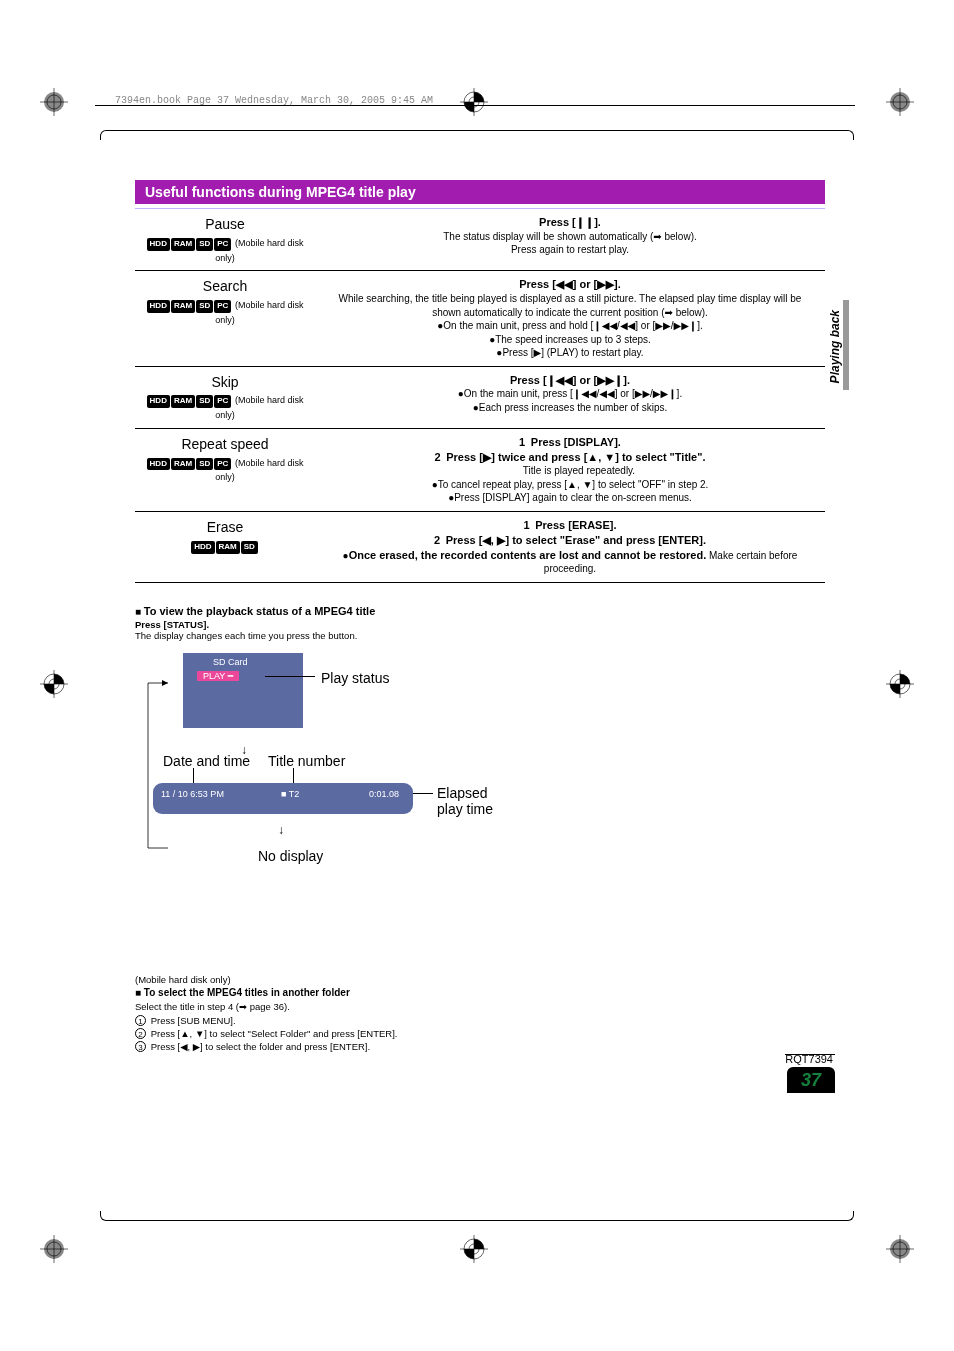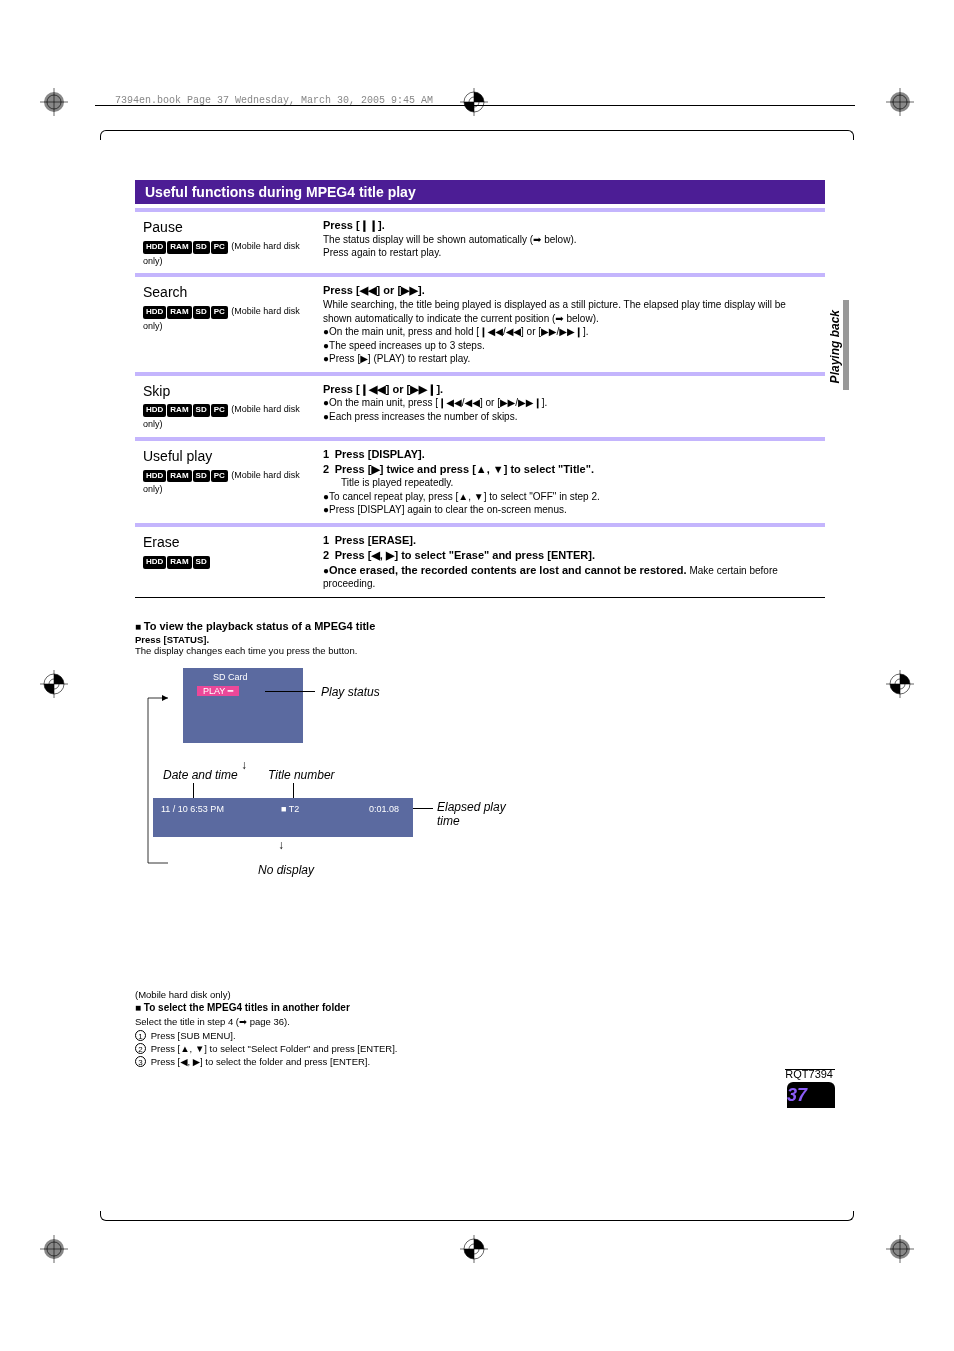--- a/index.html
+++ b/index.html
@@ -16,57 +16,57 @@
   .reg-ml { top: 670px; left: 40px; }
   .reg-mr { top: 670px; right: 40px; }
   .reg-mb { bottom: 88px; left: 460px; }
   .reg-mt { top: 88px; left: 460px; }
 
   .content { position: absolute; left: 135px; top: 180px; width: 690px; }
 
   .header-line { font-family: "Courier New", monospace; font-size: 10px; color: #888; position: absolute; top: -85px; left: -20px; }
   .header-rule { position: absolute; top: -75px; left: -40px; width: 760px; border-top: 1px solid #000; }
 
-  .section-header { background: #4c1d95; color: #fff; font-size: 14px; font-weight: bold; padding: 4px 10px; margin-bottom: 4px; }
+  .section-header { background: #a21caf; color: #fff; font-size: 14px; font-weight: bold; padding: 4px 10px; margin-bottom: 4px; }
 
   table.func { width: 100%; border-collapse: collapse; }
-  table.func td { border-top: 4px solid #c4b5fd; border-bottom: 1px solid #000; padding: 6px 8px; vertical-align: top; font-size: 10px; line-height: 1.35; }
+  table.func td { border-top: 1px solid #c4b5fd; border-bottom: 1px solid #000; padding: 6px 8px; vertical-align: top; font-size: 10px; line-height: 1.35; text-align: center; }
   table.func td.left { width: 180px; }
   table.func td.left .title { font-size: 14px; font-weight: normal; color: #000; }
   table.func td.left .tags { margin-top: 2px; }
   table.func td.left .tag { display: inline-block; background: #000; color: #fff; font-size: 8px; font-weight: bold; padding: 1px 3px; margin-right: 1px; border-radius: 2px; }
   table.func td.left .sub { font-size: 9px; }
   table.func td.right b { font-size: 11px; }
   table.func td.right .step-num { font-weight: bold; font-size: 11px; }
 
   .subsection { margin-top: 22px; font-size: 10px; }
   .subsection .heading { font-weight: bold; font-size: 11px; margin-bottom: 2px; }
   .subsection .heading::before { content: "■ "; font-size: 10px; }
   .subsection p { font-size: 9.5px; }
 
   .diagram { margin-top: 12px; position: relative; height: 230px; width: 380px; margin-left: 18px; }
   .box1 { position: absolute; top: 0; left: 30px; width: 120px; height: 75px; background: #5b6aa0; color: #fff; font-size: 9px; }
   .box1 .sd { position: absolute; top: 4px; left: 30px; }
   .box1 .playbar { position: absolute; top: 18px; left: 14px; background: #ec4899; padding: 0 6px; font-size: 9px; }
-  .box2 { position: absolute; top: 130px; left: 0; width: 260px; height: 39px; background: #5b6aa0; color: #fff; font-size: 9px; line-height: 22px; }
+  .box2 { position: absolute; top: 130px; left: 0; width: 260px; height: 31px; background: #5b6aa0; color: #fff; font-size: 9px; line-height: 22px; border-radius: 9px; }
   .box2 span { padding: 0 8px; }
-  .label { position: absolute; font-size: 12px; font-style: italic; }
+  .label { position: absolute; font-size: 14px; }
   .arrow-small { position: absolute; font-size: 12px; }
   .dash { position: absolute; border-top: 1px solid #000; }
   .vline { position: absolute; border-left: 1px solid #000; }
 
   .subsection2 { margin-top: 90px; font-size: 9.5px; line-height: 1.4; }
   .subsection2 .heading { font-weight: bold; font-size: 10px; }
   .subsection2 .heading::before { content: "■ "; font-size: 10px; }
   .subsection2 .circled { display: inline-block; width: 11px; height: 11px; border: 1px solid #000; border-radius: 50%; font-size: 8px; text-align: center; line-height: 11px; margin-right: 2px; }
 
   .side-tab { position: absolute; right: -17px; top: 130px; writing-mode: vertical-rl; transform: rotate(180deg); font-style: italic; font-weight: bold; font-size: 12px; }
   .side-gray { position: absolute; right: -24px; top: 120px; width: 6px; height: 90px; background: #999; }
 
-  .page-badge { position: absolute; bottom: -40px; right: -10px; background: #000; color: #8b5cf6; font-style: italic; font-weight: bold; font-size: 18px; width: 48px; height: 26px; line-height: 26px; border-radius: 6px 6px 0 0; }
+  .page-badge { position: absolute; bottom: -40px; right: -10px; background: #000; color: #15803d; font-style: italic; font-weight: bold; font-size: 18px; width: 48px; height: 26px; text-align: center; line-height: 26px; border-radius: 6px 6px 0 0; }
   .rqt { position: absolute; bottom: -12px; right: -8px; font-size: 11px; }
   .rqt-line { position: absolute; bottom: -2px; right: -10px; width: 50px; border-top: 1px solid #000; }
 
   .top-frame { position: absolute; left: 100px; right: 100px; top: 130px; border: 1px solid #000; border-bottom: none; height: 10px; border-top-left-radius: 6px; border-top-right-radius: 6px; }
   .bottom-frame { position: absolute; left: 100px; right: 100px; bottom: 130px; border: 1px solid #000; border-top: none; height: 10px; border-bottom-left-radius: 6px; border-bottom-right-radius: 6px; }
 </style>
 </head>
 <body>
 
 <div class="reg-mark reg-tl"><svg viewBox="0 0 28 28">
@@ -154,21 +154,21 @@
         </tr>
         <tr>
           <td class="left">
             <div class="title">Skip</div>
     <div class="tags"><span class="tag">HDD</span><span class="tag">RAM</span><span class="tag">SD</span><span class="tag">PC</span><span class="sub"> (Mobile hard disk only)</span></div>
     </td>
           <td class="right"><b>Press [❙◀◀] or [▶▶❙].</b><br><div>●On the main unit, press [❙◀◀/◀◀] or [▶▶/▶▶❙].</div><div>●Each press increases the number of skips.</div></td>
         </tr>
         <tr>
           <td class="left">
-            <div class="title">Useful play</div>
+            <div class="title">Repeat speed</div>
     <div class="tags"><span class="tag">HDD</span><span class="tag">RAM</span><span class="tag">SD</span><span class="tag">PC</span><span class="sub"> (Mobile hard disk only)</span></div>
     </td>
           <td class="right">
             <div><span class="step-num">1</span>&nbsp;&nbsp;<b>Press [DISPLAY].</b></div>
             <div><span class="step-num">2</span>&nbsp;&nbsp;<b>Press [▶] twice and press [▲, ▼] to select "Title".</b><br><span style="padding-left:18px;">Title is played repeatedly.</span></div>
             <div>●To cancel repeat play, press [▲, ▼] to select "OFF" in step 2.</div>
             <div>●Press [DISPLAY] again to clear the on-screen menus.</div>
           </td>
         </tr>
         <tr>

